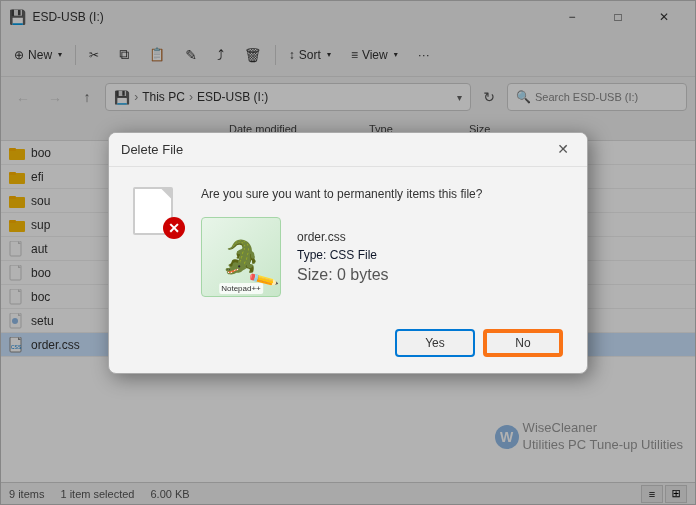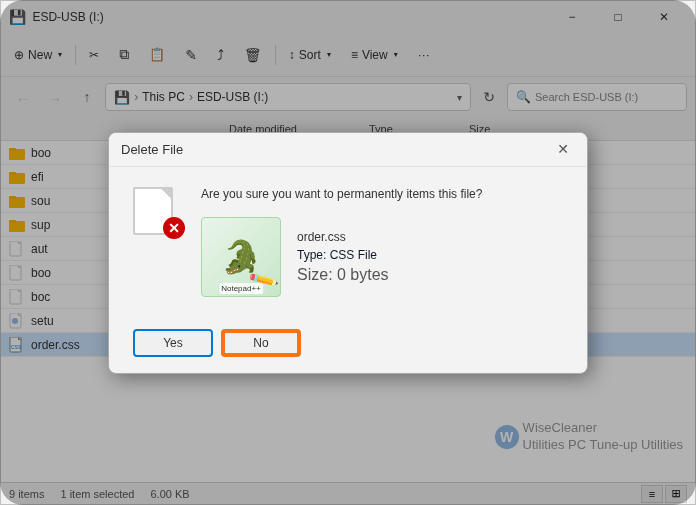--- a/index.html
+++ b/index.html
@@ -243,21 +243,20 @@
 
     
     .overlay {
       position: absolute;
       top: 0; left: 0; right: 0; bottom: 0;
       background: rgba(0,0,0,0.3);
       z-index: 10;
       display: flex;
       align-items: center;
       justify-content: center;
-      border-radius: 23px;
     }
 
     
     .dialog {
       background: #f3f3f3;
       border: 1px solid #aaa;
       border-radius: 8px;
       width: 480px;
       box-shadow: 4px 4px 20px rgba(0,0,0,0.4);
       overflow: hidden;
@@ -370,21 +369,21 @@
       display: flex;
       flex-direction: column;
       gap: 4px;
     }
     .file-info-name { font-size: 12px; color: #333; font-weight: 500; }
     .file-info-type { font-size: 12px; color: #0f172a; }
     .file-info-size { font-size: 16px; color: #555; }
     .dialog-footer {
       padding: 12px 24px 16px;
       display: flex;
-      justify-content: flex-start;
+      justify-content: flex-end;
       gap: 8px;
     }
     .dialog-btn {
       min-width: 80px;
       height: 28px;
       border: 4px solid #f97316;
       background: #f0f0f0;
       border-radius: 4px;
       cursor: pointer;
       font-size: 12px;

